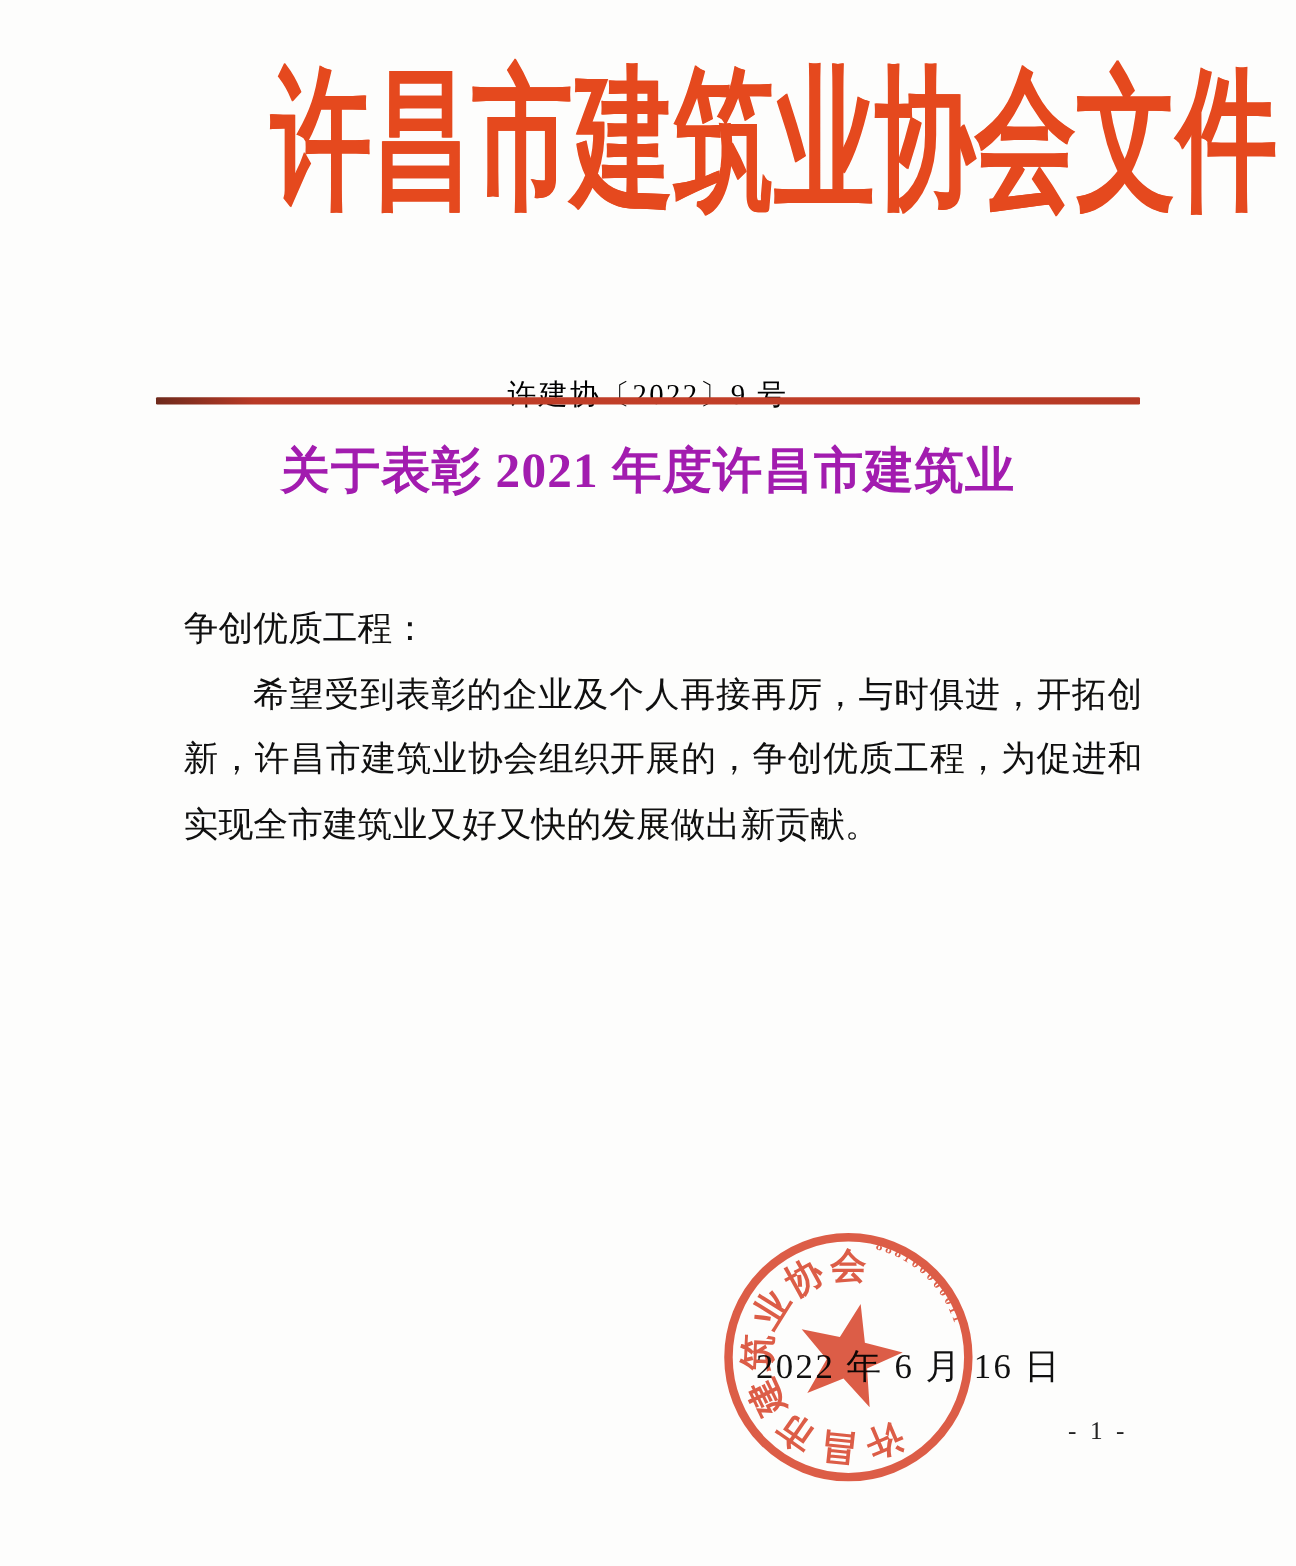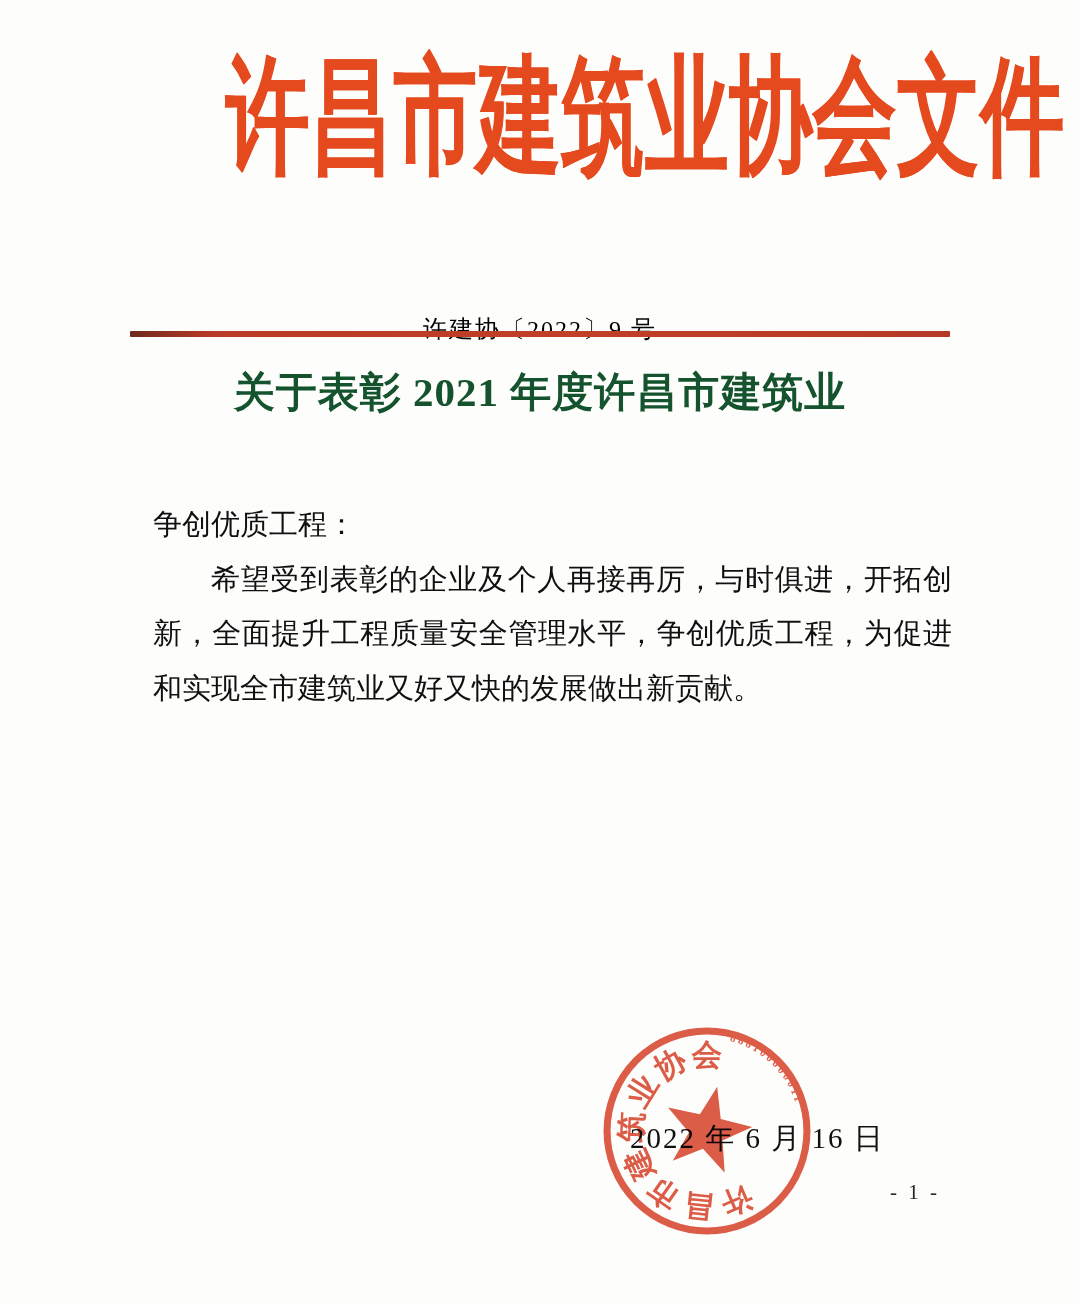--- a/index.html
+++ b/index.html
@@ -56,21 +56,21 @@
   }
   .doc-title {
     position: absolute;
     top: 364px;
     left: 0;
     width: 100%;
     text-align: center;
     font-size: 41px;
     font-weight: bold;
     line-height: 56px;
-    color: #14532d;
+    color: #a21caf;
     letter-spacing: 1px;
   }
   .doc-body {
     position: absolute;
     top: 497px;
     left: 153px;
     width: 799px;
     font-size: 29px;
     line-height: 54.6px;
     text-align: justify;
@@ -123,21 +123,21 @@
   <div class="doc-number">许建协〔2022〕9 号</div>
 
   <div class="red-divider"></div>
 
   <div class="doc-title">
     <div>关于表彰 2021 年度许昌市建筑业</div>
   </div>
 
   <div class="doc-body">
     <div>争创优质工程：</div>
-    <p>希望受到表彰的企业及个人再接再厉，与时俱进，开拓创新，全面提升工程质量安全管理水平，争创优质工程，为促进和实现全市建筑业又好又快的发展做出新贡献。</p>
+    <p>希望受到表彰的企业及个人再接再厉，与时俱进，开拓创新，许昌市建筑业协会组织开展的，争创优质工程，为促进和实现全市建筑业又好又快的发展做出新贡献。</p>
   </div>
 
   <div class="sign-date">2022 年 6 月 16 日</div>
 
   <svg class="seal" viewBox="0 0 212 212">
 
     <circle cx="106" cy="106" r="99" fill="none" stroke="#dc5038" stroke-width="7"></circle>
 
     <path transform="rotate(13,106,106)" d="M106 61 L116.6 91.4 L148.8 92.1 L123.1 111.6 L132.4 142.4 L106 124 L79.6 142.4 L88.9 111.6 L63.2 92.1 L95.4 91.4 Z" fill="#dc5038"></path>
 

